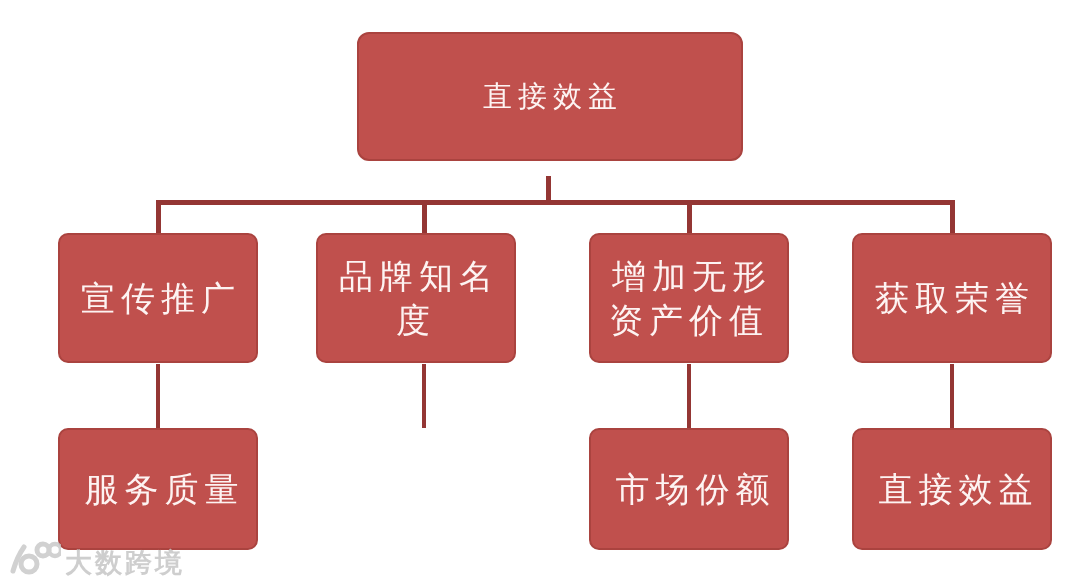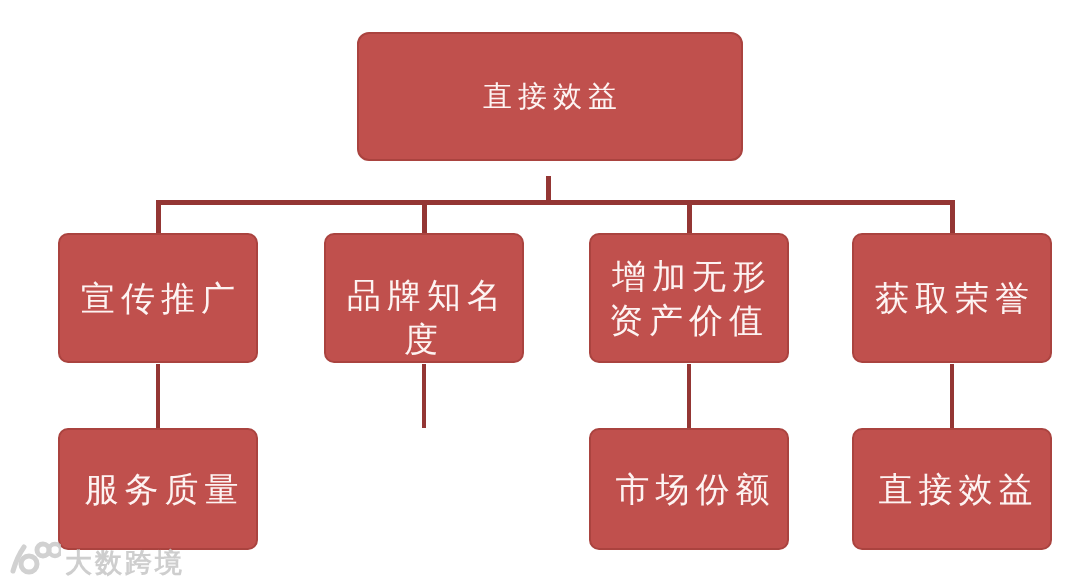--- a/index.html
+++ b/index.html
@@ -55,21 +55,21 @@
     width: 200px;
     font-size: 34px;
     font-weight: 400;
     letter-spacing: 6px;
     line-height: 1.3;
     text-indent: 6px; 
   }
   .row-mid { top: 233px; height: 130px; }
   .row-bot { top: 428px; height: 122px; padding-left: 15px; }
   .col0 { left: 58px; }
-  .col1 { left: 324px; justify-content: flex-end; }
+  .col1 { left: 316px; }
   .col2 { left: 589px; }
   .col3 { left: 852px; }
   
   .conn {
     position: absolute;
     background: #943634;
   }
   .stub-top  { left: 546px; top: 176px; width: 5px; height: 27px; }
   .hline     { left: 156px; top: 200px; width: 796px; height: 5px; }
   .drop      { top: 200px; width: 5px; height: 35px; }

